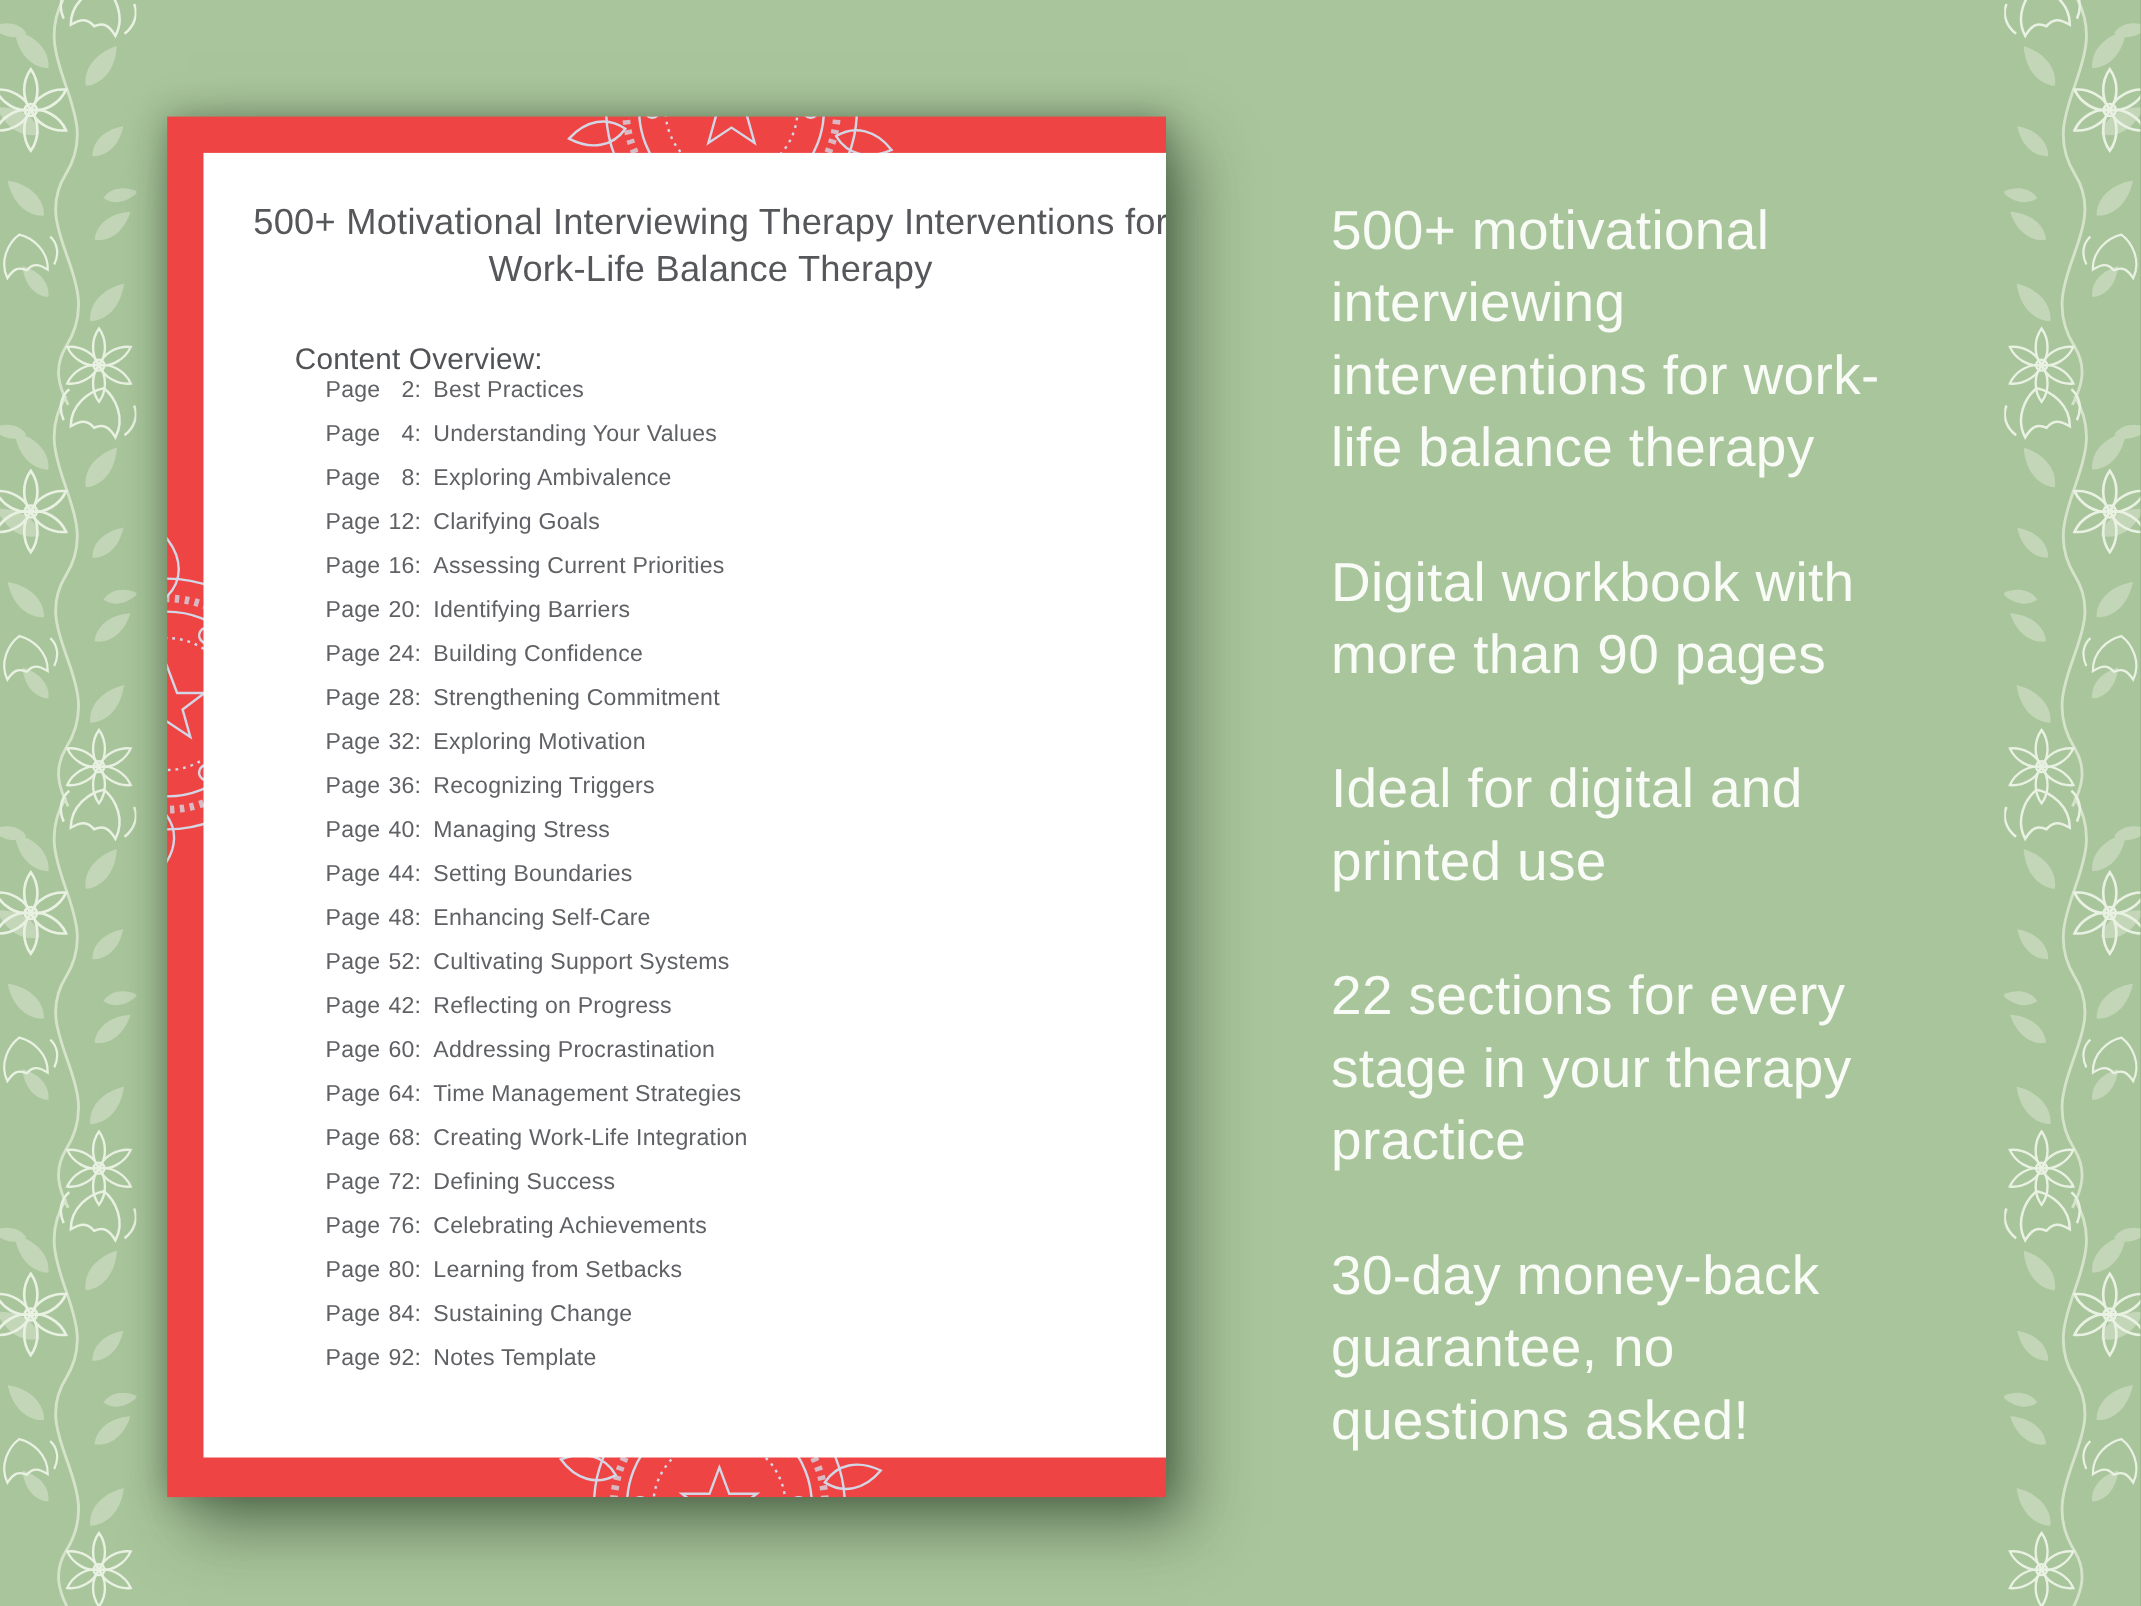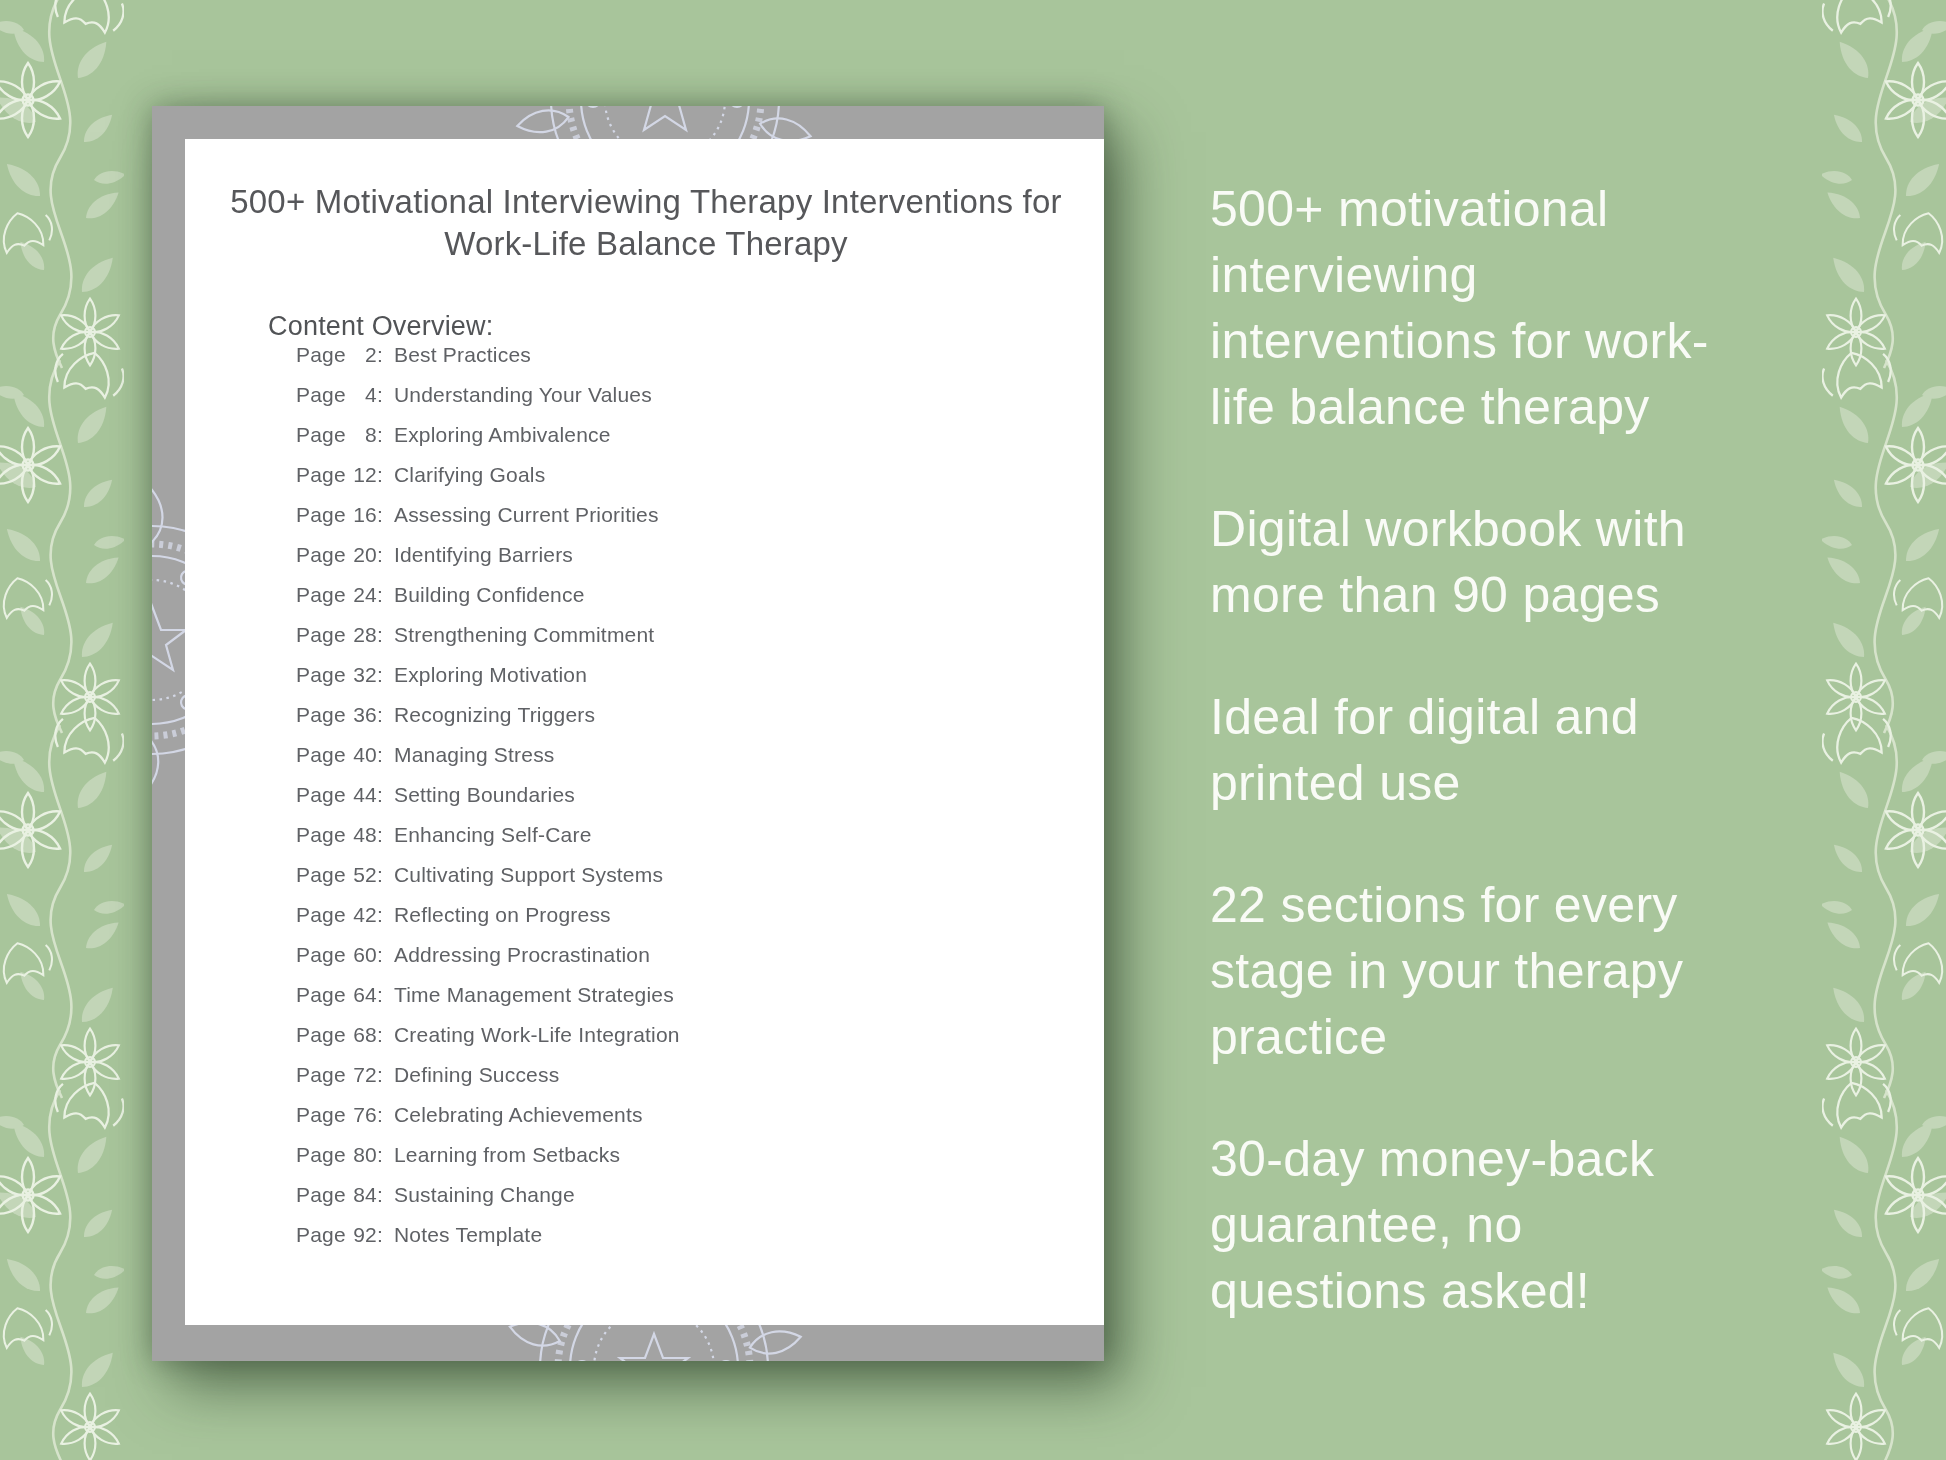--- a/index.html
+++ b/index.html
@@ -8,23 +8,22 @@
     background:#a8c59b;
     font-family:"Liberation Sans", sans-serif;
   }
   
   .vine{position:absolute;top:0;height:1460px;width:130px;z-index:1;}
   .vine.left{left:-6px;}
   .vine.right{right:-6px;transform:scaleX(-1);}
   
   .paper{
     position:absolute;left:152px;top:106px;width:908px;height:1255px;
-    background:#a3a3a3;overflow:hidden;z-index:2;
+    background:#ef4444;overflow:hidden;z-index:2;
     box-shadow:0 0 28px rgba(40,60,38,.42), 20px 26px 55px rgba(33,53,31,.55);
-    padding-left:44px;
   }
   .mandala{position:absolute;width:320px;height:320px;pointer-events:none;}
   .mandala.top{left:353px;top:-166px;}
   .mandala.bottom{left:342px;top:1102px;}
   .mandala.mid-left{left:-160px;top:374px;}
   .mandala.mid-right{left:824px;top:374px;}
   .sheet{
     position:absolute;left:33px;top:33px;width:922px;height:1186px;
     background:#ffffff;
   }

